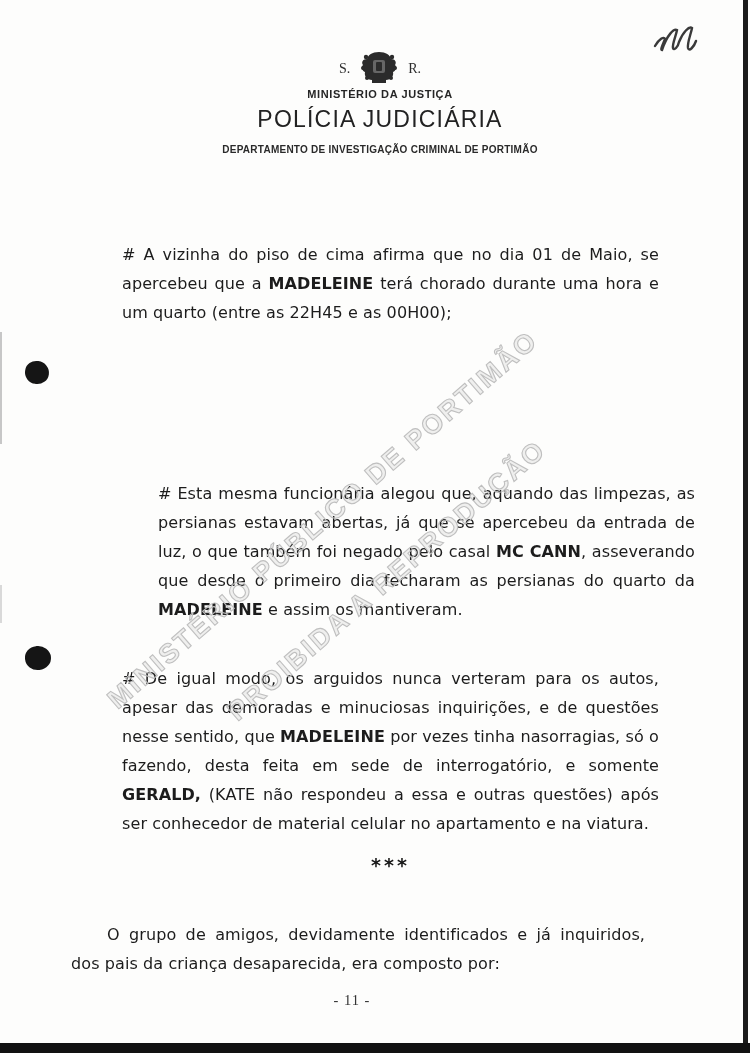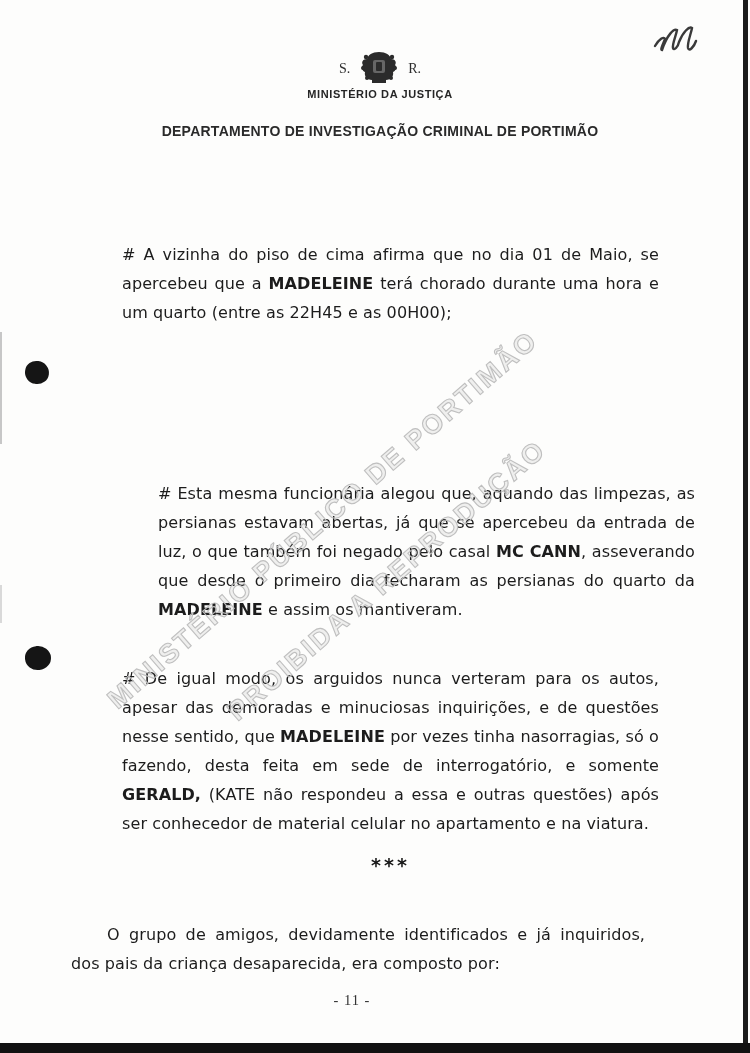--- a/index.html
+++ b/index.html
@@ -52,23 +52,23 @@
   .ministry {
     font-family: Liberation Sans, sans-serif;
     font-size: 11px; font-weight: bold; letter-spacing: .6px; color: #262626;
   }
   .police {
     margin-top: 6px;
     font-family: "Liberation Sans", sans-serif;
     font-size: 23px; font-weight: 400; letter-spacing: 1.2px; color: #222;
   }
   .department {
-    margin-top: 23px;
+    margin-top: 11px;
     font-family: "Liberation Sans", sans-serif;
-    font-size: 14px; font-weight: bold; letter-spacing: .25px; color: #2a2a2a;
+    font-size: 10px; font-weight: bold; letter-spacing: .25px; color: #2a2a2a;
   }
 
   
   .watermark {
     position: absolute;
     font-family: "Liberation Sans", sans-serif;
     font-weight: bold;
     font-size: 27px;
     letter-spacing: 2.5px;
     color: rgba(120,120,120,0.10);
@@ -141,20 +141,21 @@
             <circle cx="36" cy="18" r="2"></circle>
           <circle cx="8" cy="28" r="2"></circle>
             <circle cx="32" cy="28" r="2"></circle>
         </g>
         <rect x="14" y="10" width="12" height="13" rx="2" fill="#ffffff" opacity="0.28"></rect>
         <rect x="17" y="12" width="6" height="9" rx="1" fill="#2b2b2b"></rect>
       </svg>
       <span class="crest-initial">R.</span>
     </div>
     <div class="ministry">MINISTÉRIO DA JUSTIÇA</div>
+    <div class="police">POLÍCIA JUDICIÁRIA</div>
     <div class="department">DEPARTAMENTO DE INVESTIGAÇÃO CRIMINAL DE PORTIMÃO</div>
   </div>
 
   <div class="watermark l1">MINISTÉRIO PÚBLICO DE PORTIMÃO</div>
   <div class="watermark l2">PROIBIDA A REPRODUÇÃO</div>
 
   <p class="par p1"><span># A vizinha do piso de cima afirma que no dia 01 de Maio, se apercebeu que a </span><span class="b">MADELEINE</span><span> terá chorado durante uma hora e um quarto (entre as 22H45 e as 00H00);</span></p>
   <p class="par p3"><span># Esta mesma funcionária alegou que, aquando das limpezas, as persianas estavam abertas, já que se apercebeu da entrada de luz, o que também foi negado pelo casal </span><span class="b">MC CANN</span><span>, asseverando que desde o primeiro dia fecharam as persianas do quarto da </span><span class="b">MADELEINE</span><span> e assim os mantiveram.</span></p>
   <p class="par p4"><span># De igual modo, os arguidos nunca verteram para os autos, apesar das demoradas e minuciosas inquirições, e de questões nesse sentido, que </span><span class="b">MADELEINE</span><span> por vezes tinha nasorragias, só o fazendo, desta feita em sede de interrogatório, e somente </span><span class="b">GERALD,</span><span> (KATE não respondeu a essa e outras questões) após ser conhecedor de material celular no apartamento e na viatura.</span></p>
 

